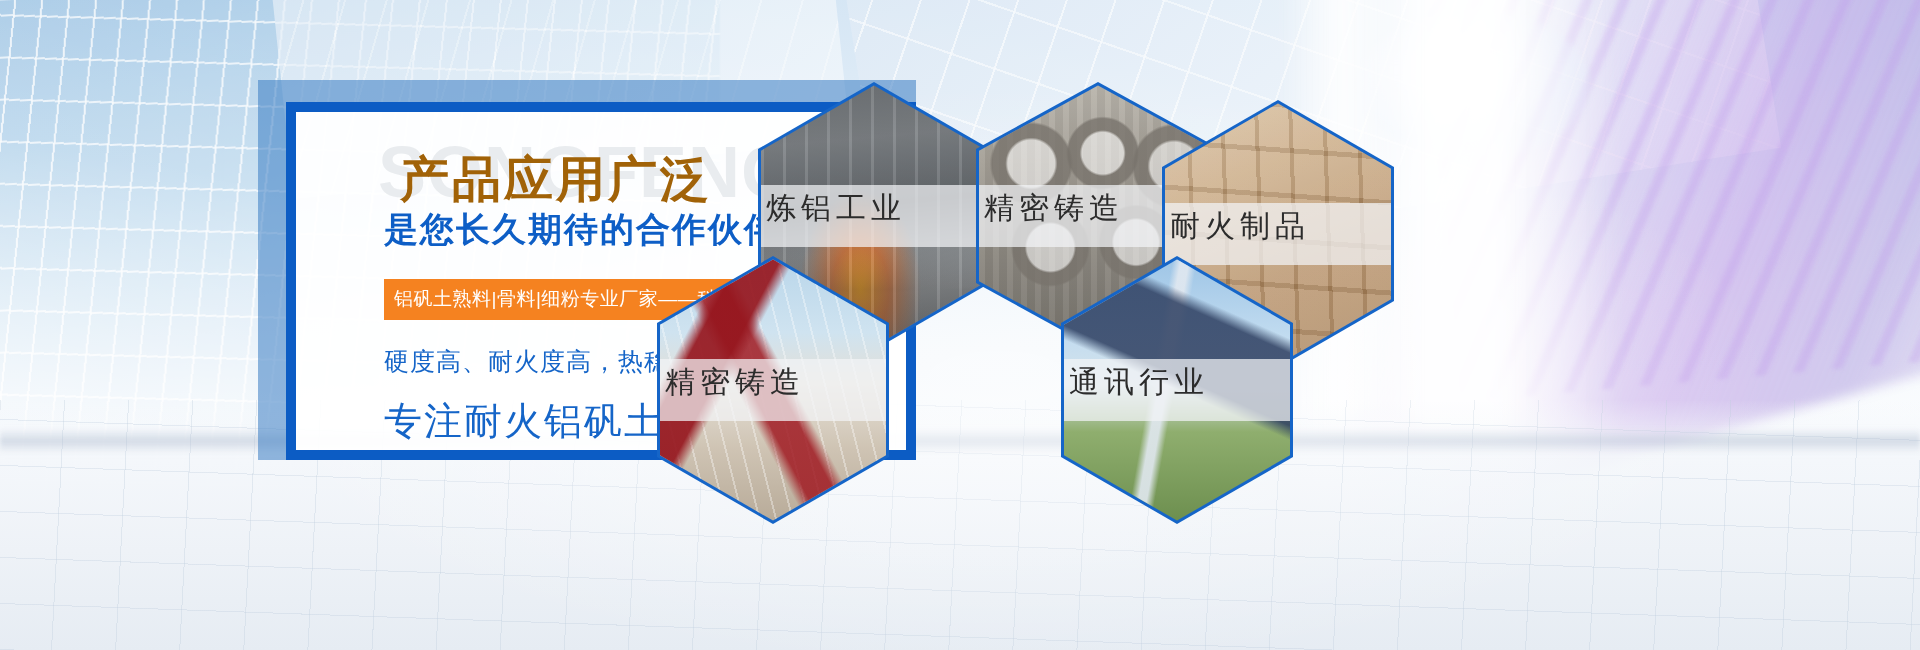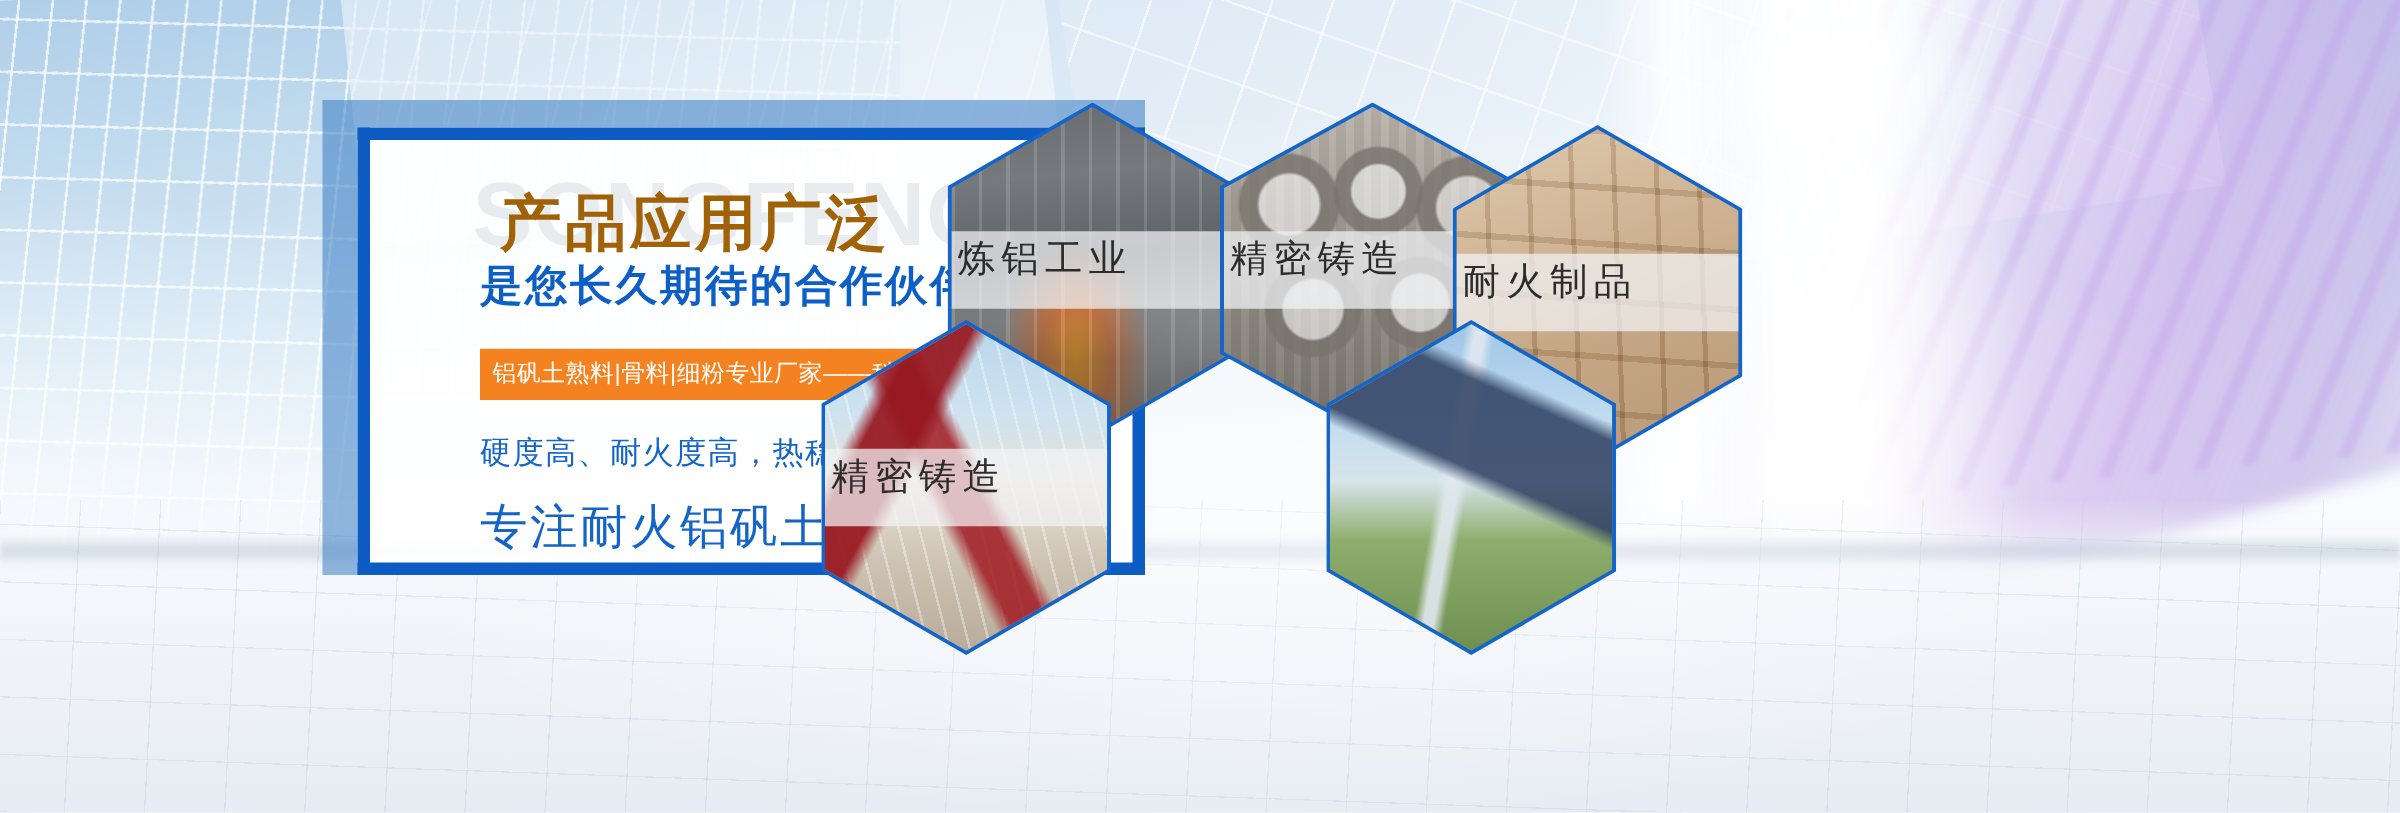--- a/index.html
+++ b/index.html
@@ -323,16 +323,17 @@
       <div class="hex-img img-shiyou"></div>
       <div class="hex-label">精密铸造</div>
     </div>
   </div>
 
 
   <div class="hex hx6">
     <div class="hex-border"></div>
     <div class="hex-fill">
       <div class="hex-img img-tongxun"></div>
+      <div class="hex-label">通讯行业</div>
     </div>
   </div>
 
 </div>
 
 </body></html>

